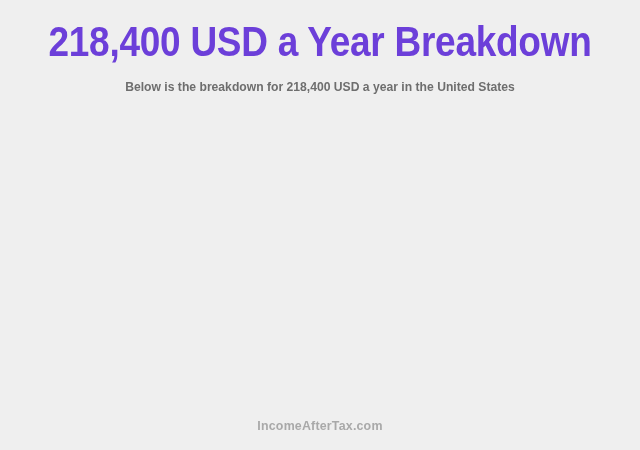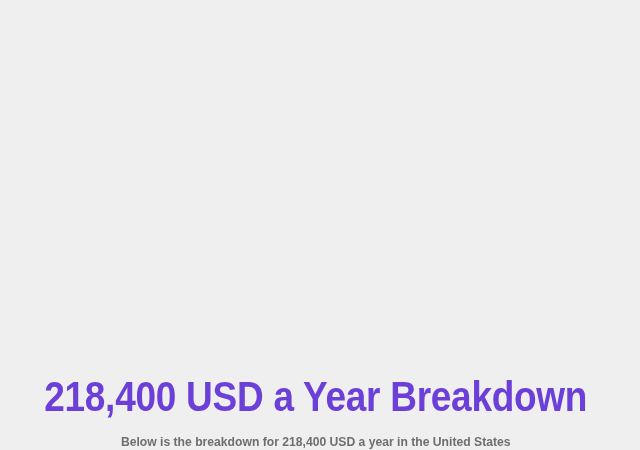--- a/index.html
+++ b/index.html
@@ -14,22 +14,22 @@
     overflow: hidden;
   }
 
   .page {
     position: relative;
     width: 640px;
     height: 450px;
     background: #efefef;
     box-sizing: border-box;
     display: flex;
-    flex-direction: row;
-    align-items: flex-end;
+    flex-direction: column;
+    align-items: flex-start;
   }
 
   .header-block {
     width: 100%;
     text-align: center;
     padding-top: 18px;
   }
 
   .page-title {
     margin: 0;
@@ -89,14 +89,17 @@
 
 <div class="page">
 
   <div class="header-block">
     <h1 class="page-title">218,400 USD a Year Breakdown</h1>
     <p class="page-subtitle">Below is the breakdown for 218,400 USD a year in the United States</p>
   </div>
 
   <div class="chart-area"></div>
 
+  <div class="footer-block">
+    <p class="footer-brand">IncomeAfterTax.com</p>
+  </div>
 
 </div>
 
 </body></html>

